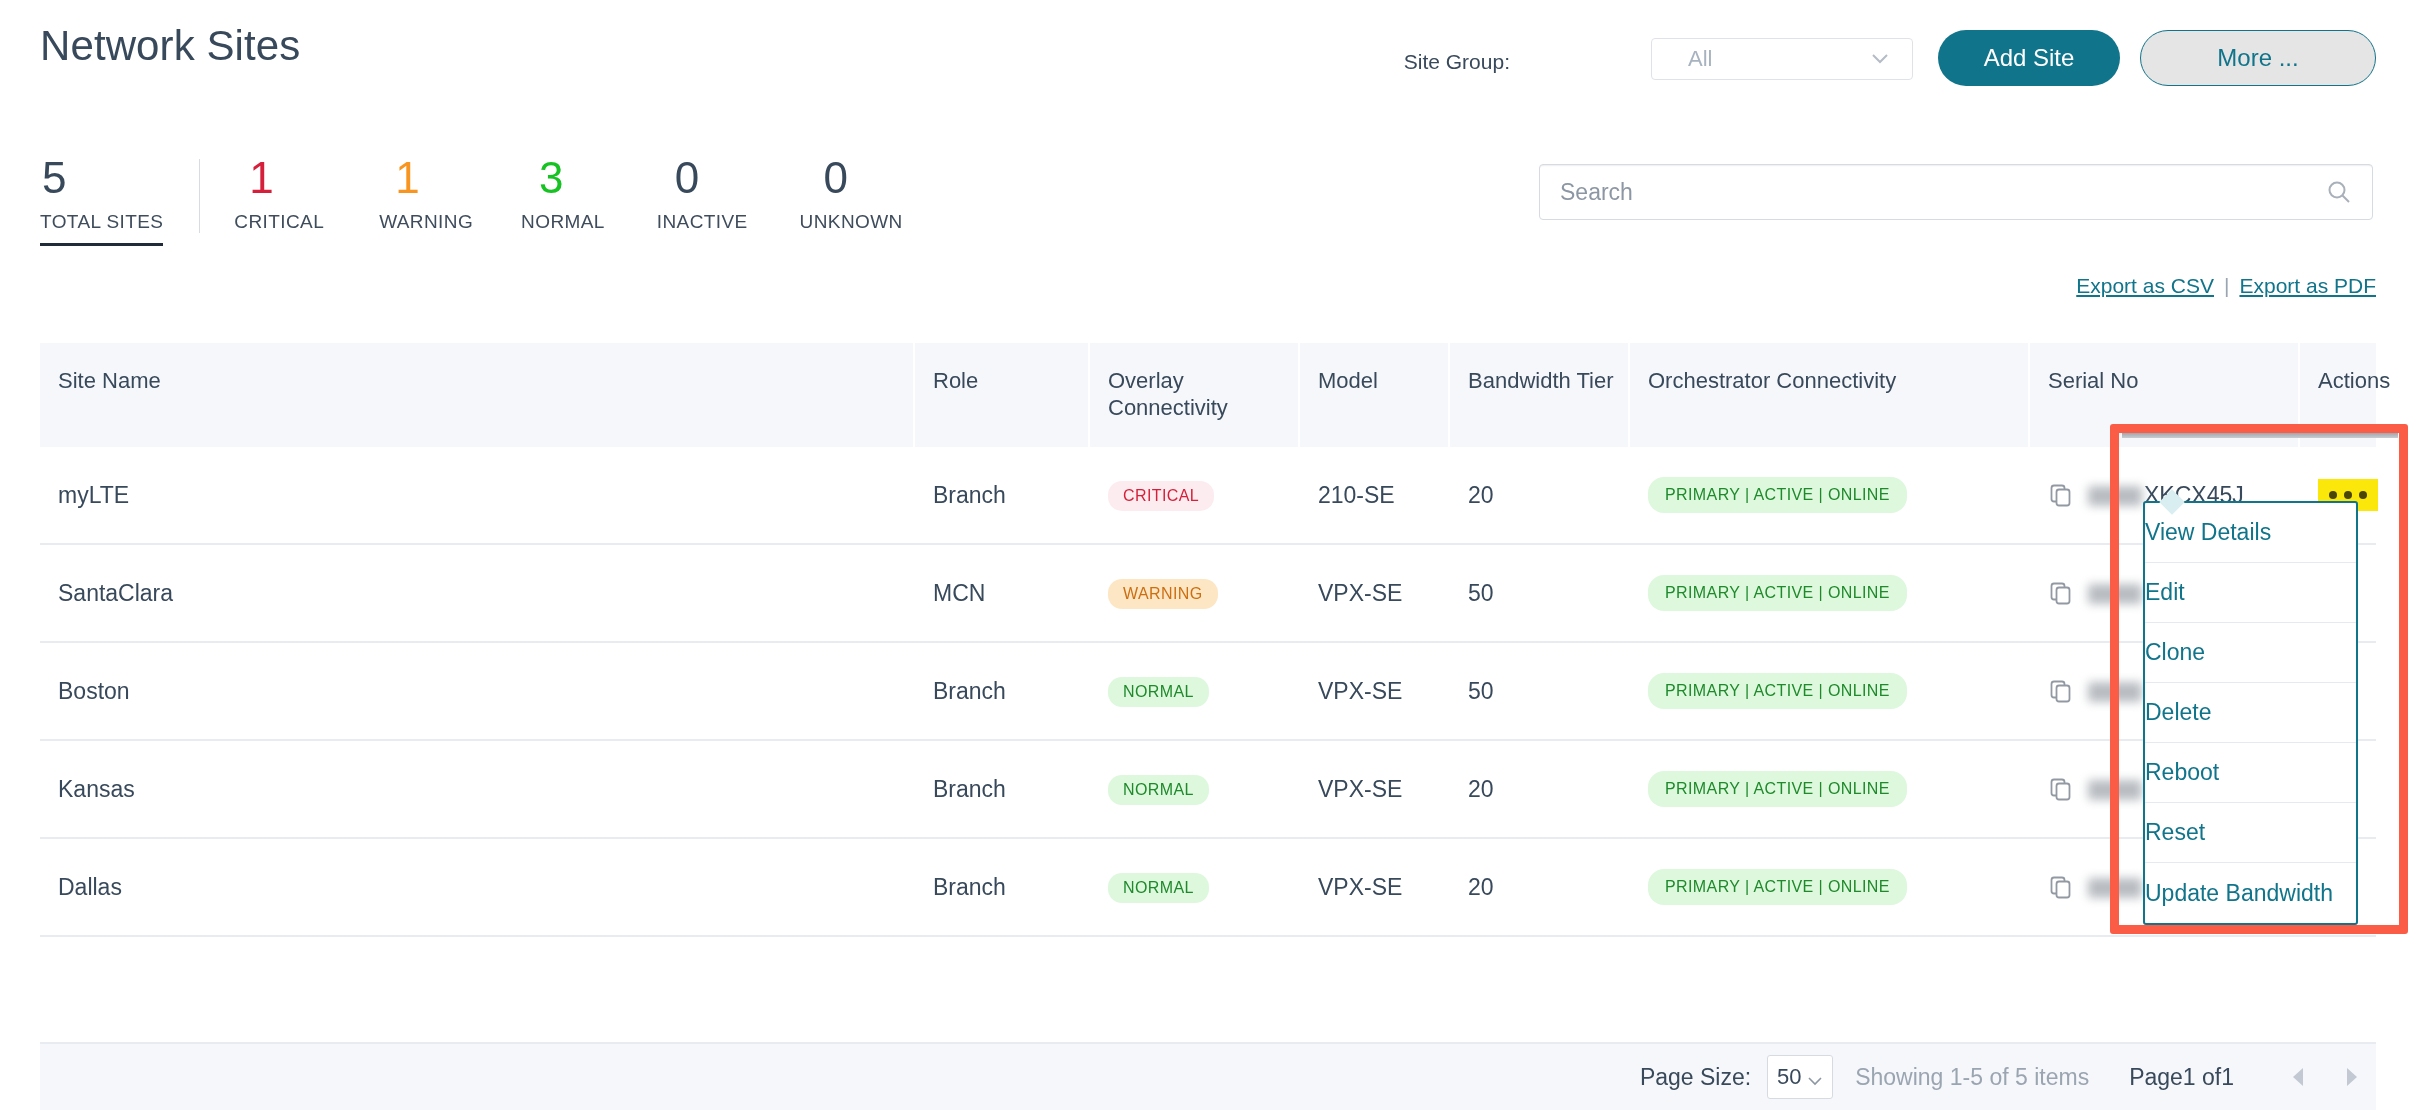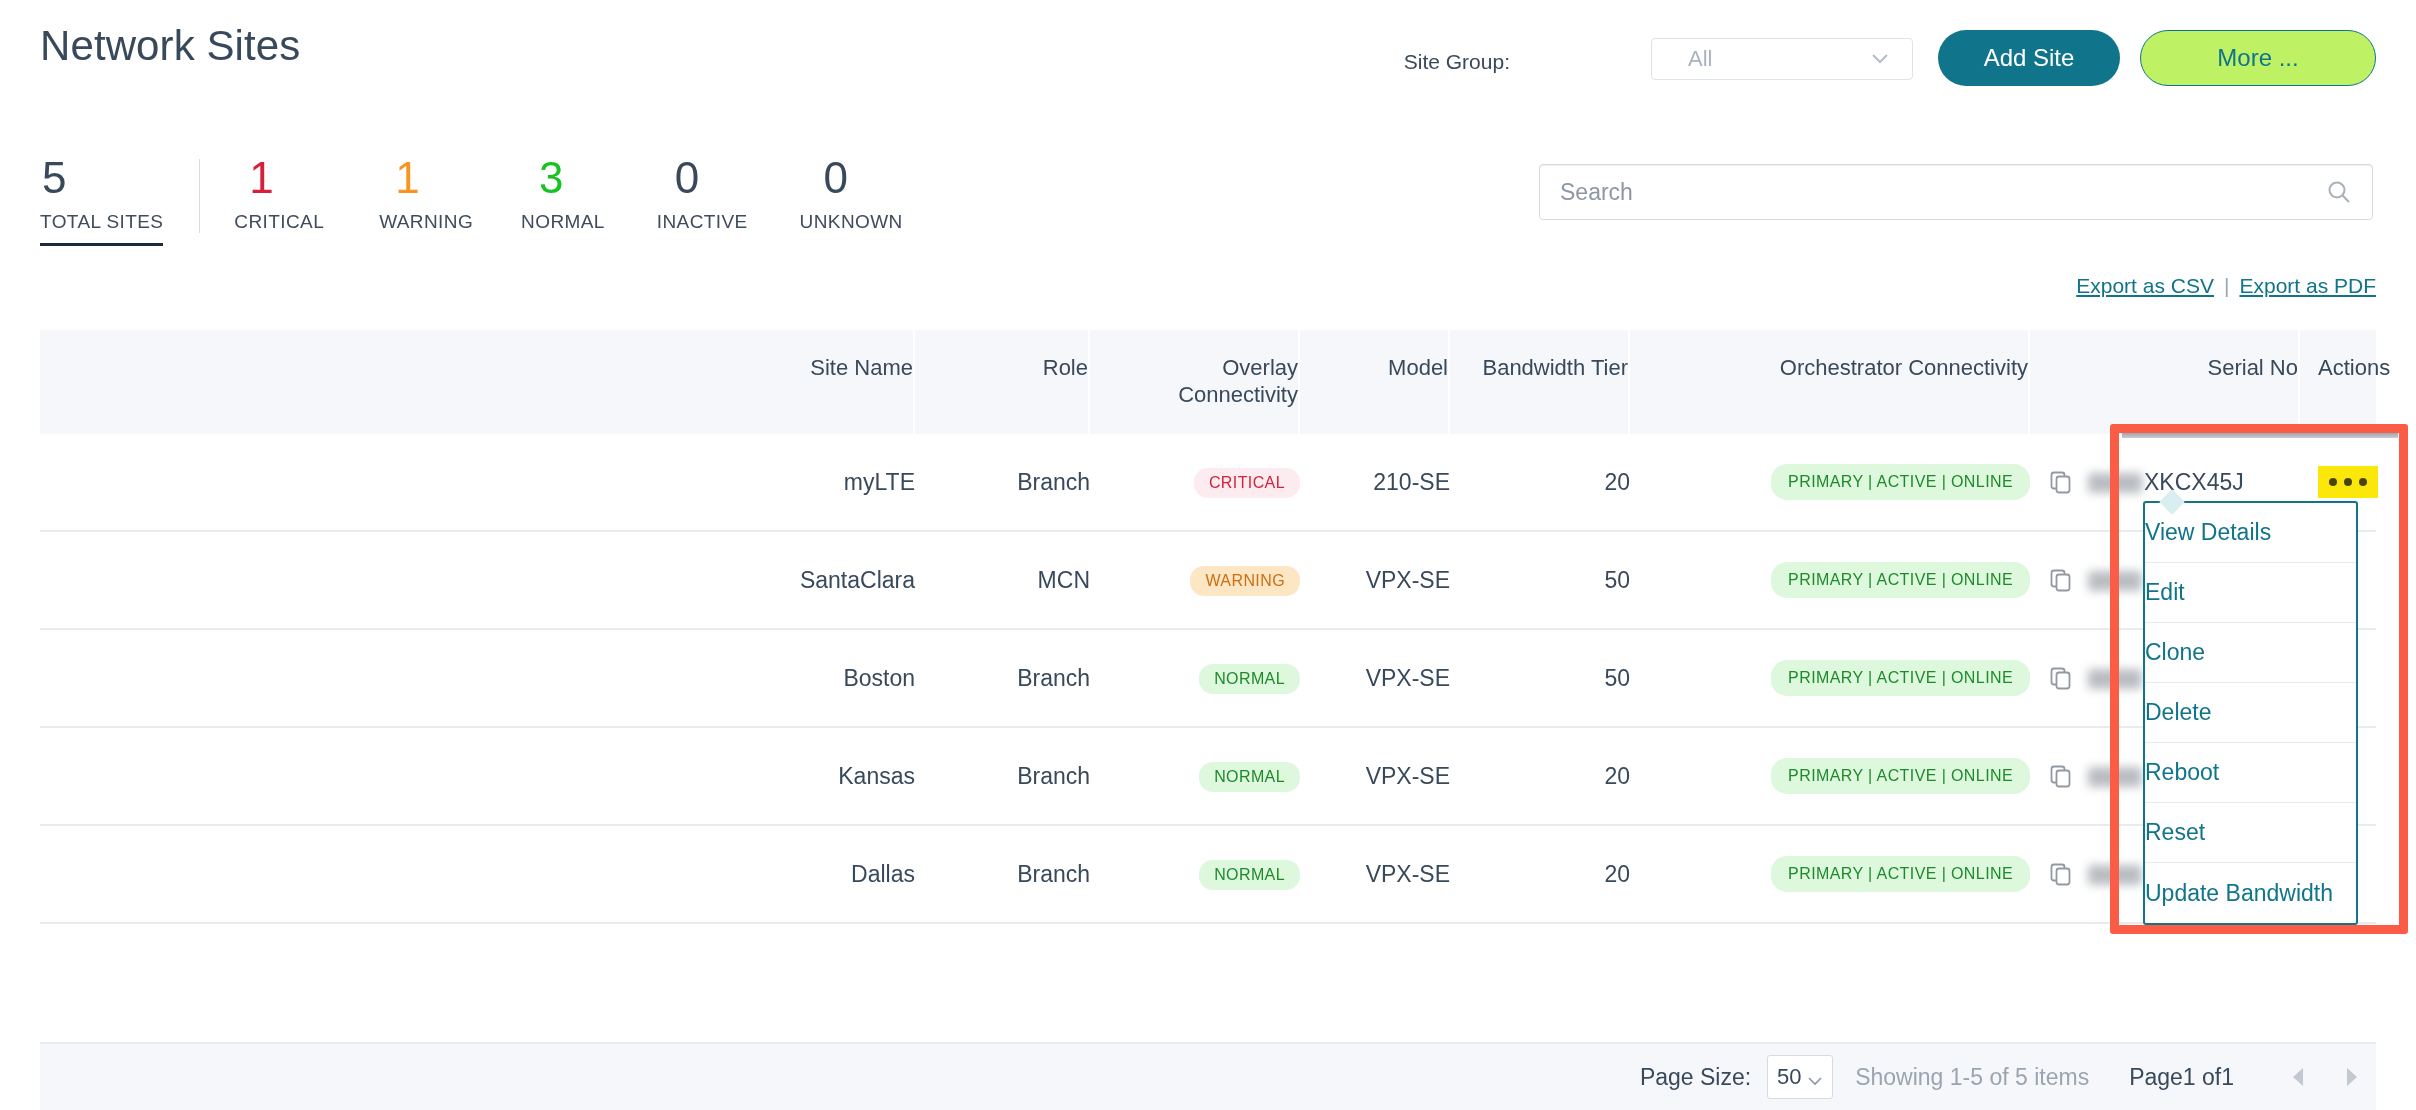--- a/index.html
+++ b/index.html
@@ -42,21 +42,21 @@
     position: absolute; left: 1938px; top: 30px;
     width: 182px; height: 56px;
     background: #10748b; color: #fff;
     border: none; border-radius: 28px;
     font-size: 24px; font-family: "Liberation Sans", sans-serif;
     cursor: pointer;
   }
   .btn-more {
     position: absolute; left: 2140px; top: 30px;
     width: 236px; height: 56px;
-    background: #bef264; color: #10748b;
+    background: #e5e5e5; color: #10748b;
     border: 1.5px solid #10748b; border-radius: 28px;
     font-size: 24px; font-family: "Liberation Sans", sans-serif;
     cursor: pointer;
   }
 
   
   .stats { position: absolute; left: 40px; top: 155px; display: flex; align-items: flex-start; }
   .stat { text-align: left; margin-right: 0; }
   .stat .num { font-size: 44px; line-height: 46px; font-weight: 400; color: #38495b; }
   .stat .lbl { font-size: 19px; letter-spacing: .4px; color: #3f4c5c; margin-top: 10px; }
@@ -95,21 +95,21 @@
   
   .exports {
     position: absolute; right: 40px; top: 274px;
     font-size: 21px; color: #10748b;
     display: flex; align-items: center; gap: 10px;
   }
   .exports a { color: #10748b; text-decoration: underline; cursor: pointer; }
   .exports .sep { color: #9aa5b1; text-decoration: none; }
 
   
-  .table { position: absolute; left: 40px; top: 330px; width: 2336px; text-align: right; }
+  .table { position: absolute; left: 40px; top: 343px; width: 2336px; }
   .thead { display: flex; background: #f6f7fa; height: 104px; }
   .th {
     font-size: 22px; color: #38495b; padding: 24px 0 0 18px;
     border-right: 2px solid #ffffff; line-height: 27px;
   }
   .th:last-child { border-right: none; }
   .tr {
     display: flex; height: 98px; align-items: center;
     border-bottom: 2px solid #e8ebef; background: #fff;
   }

